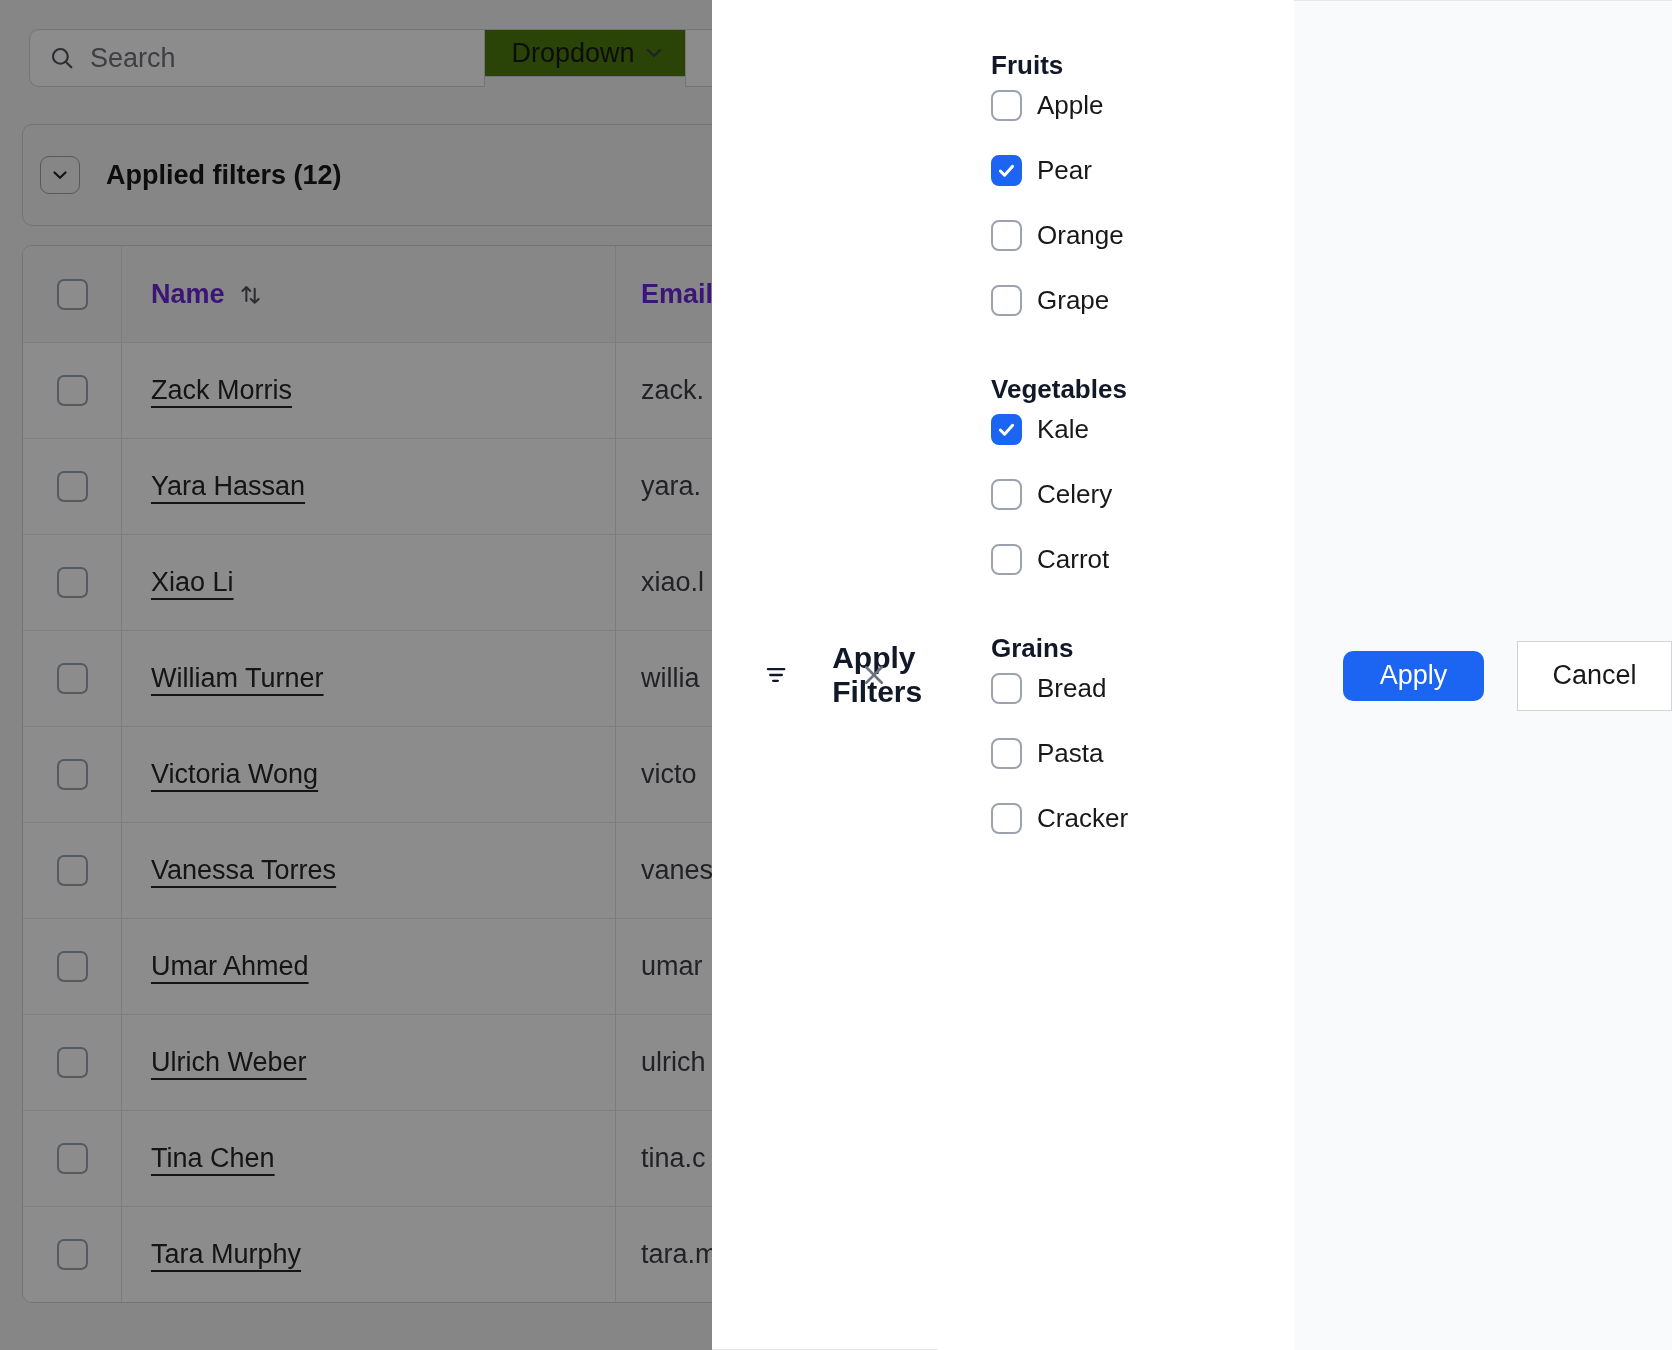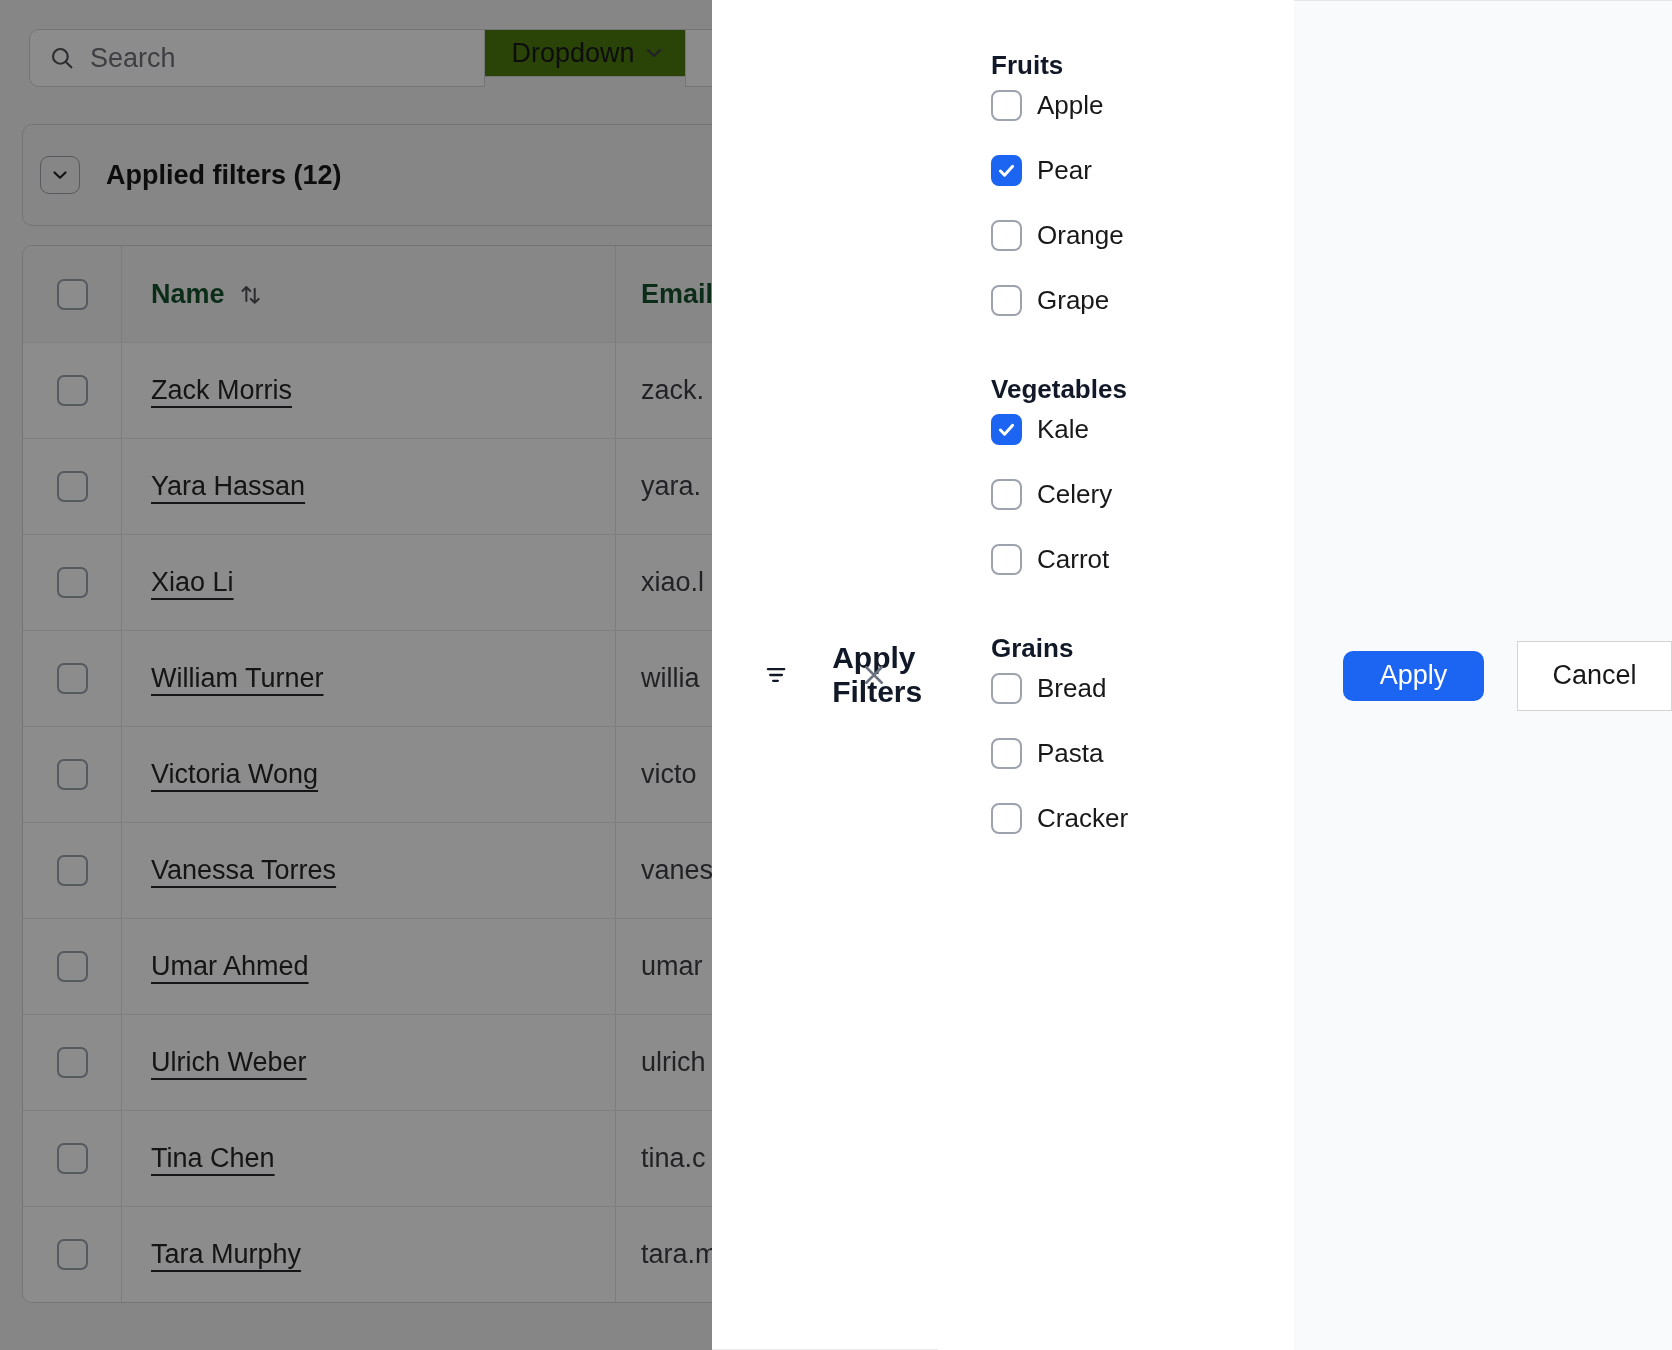--- a/index.html
+++ b/index.html
@@ -52,21 +52,21 @@
     position:absolute; left:22px; top:245px; right:0; height:1058px;
     background:#fff; border:1.5px solid #d4d4d8; border-radius:10px; overflow:hidden;
   }
   .trow, .thead { display:grid; grid-template-columns:99px 494px 1fr; height:96px; }
   .thead { background:#f6f6f7; }
   .trow { border-top:1.5px solid #e7e7ea; background:#fff; }
   .cell { display:flex; align-items:center; }
   .c-check { justify-content:center; border-right:1.5px solid #e2e2e5; }
   .c-name { padding-left:29px; border-right:1.5px solid #e2e2e5; }
   .c-email { padding-left:25px; overflow:hidden; white-space:nowrap; }
-  .th-label { font-size:27px; font-weight:700; color:#14532d; }
+  .th-label { font-size:27px; font-weight:700; color:#6d28d9; }
   .sort-icon { margin-left:13px; }
   .cbx {
     width:31px; height:31px; border:2px solid #9ca3af; border-radius:7px;
     background:#fff; display:inline-block; cursor:pointer;
   }
   .name-link {
     font-size:27px; color:#27272a; text-decoration:underline;
     text-underline-offset:7px; text-decoration-thickness:1.5px; cursor:pointer;
   }
   .email-text { font-size:27px; color:#3f3f46; }

